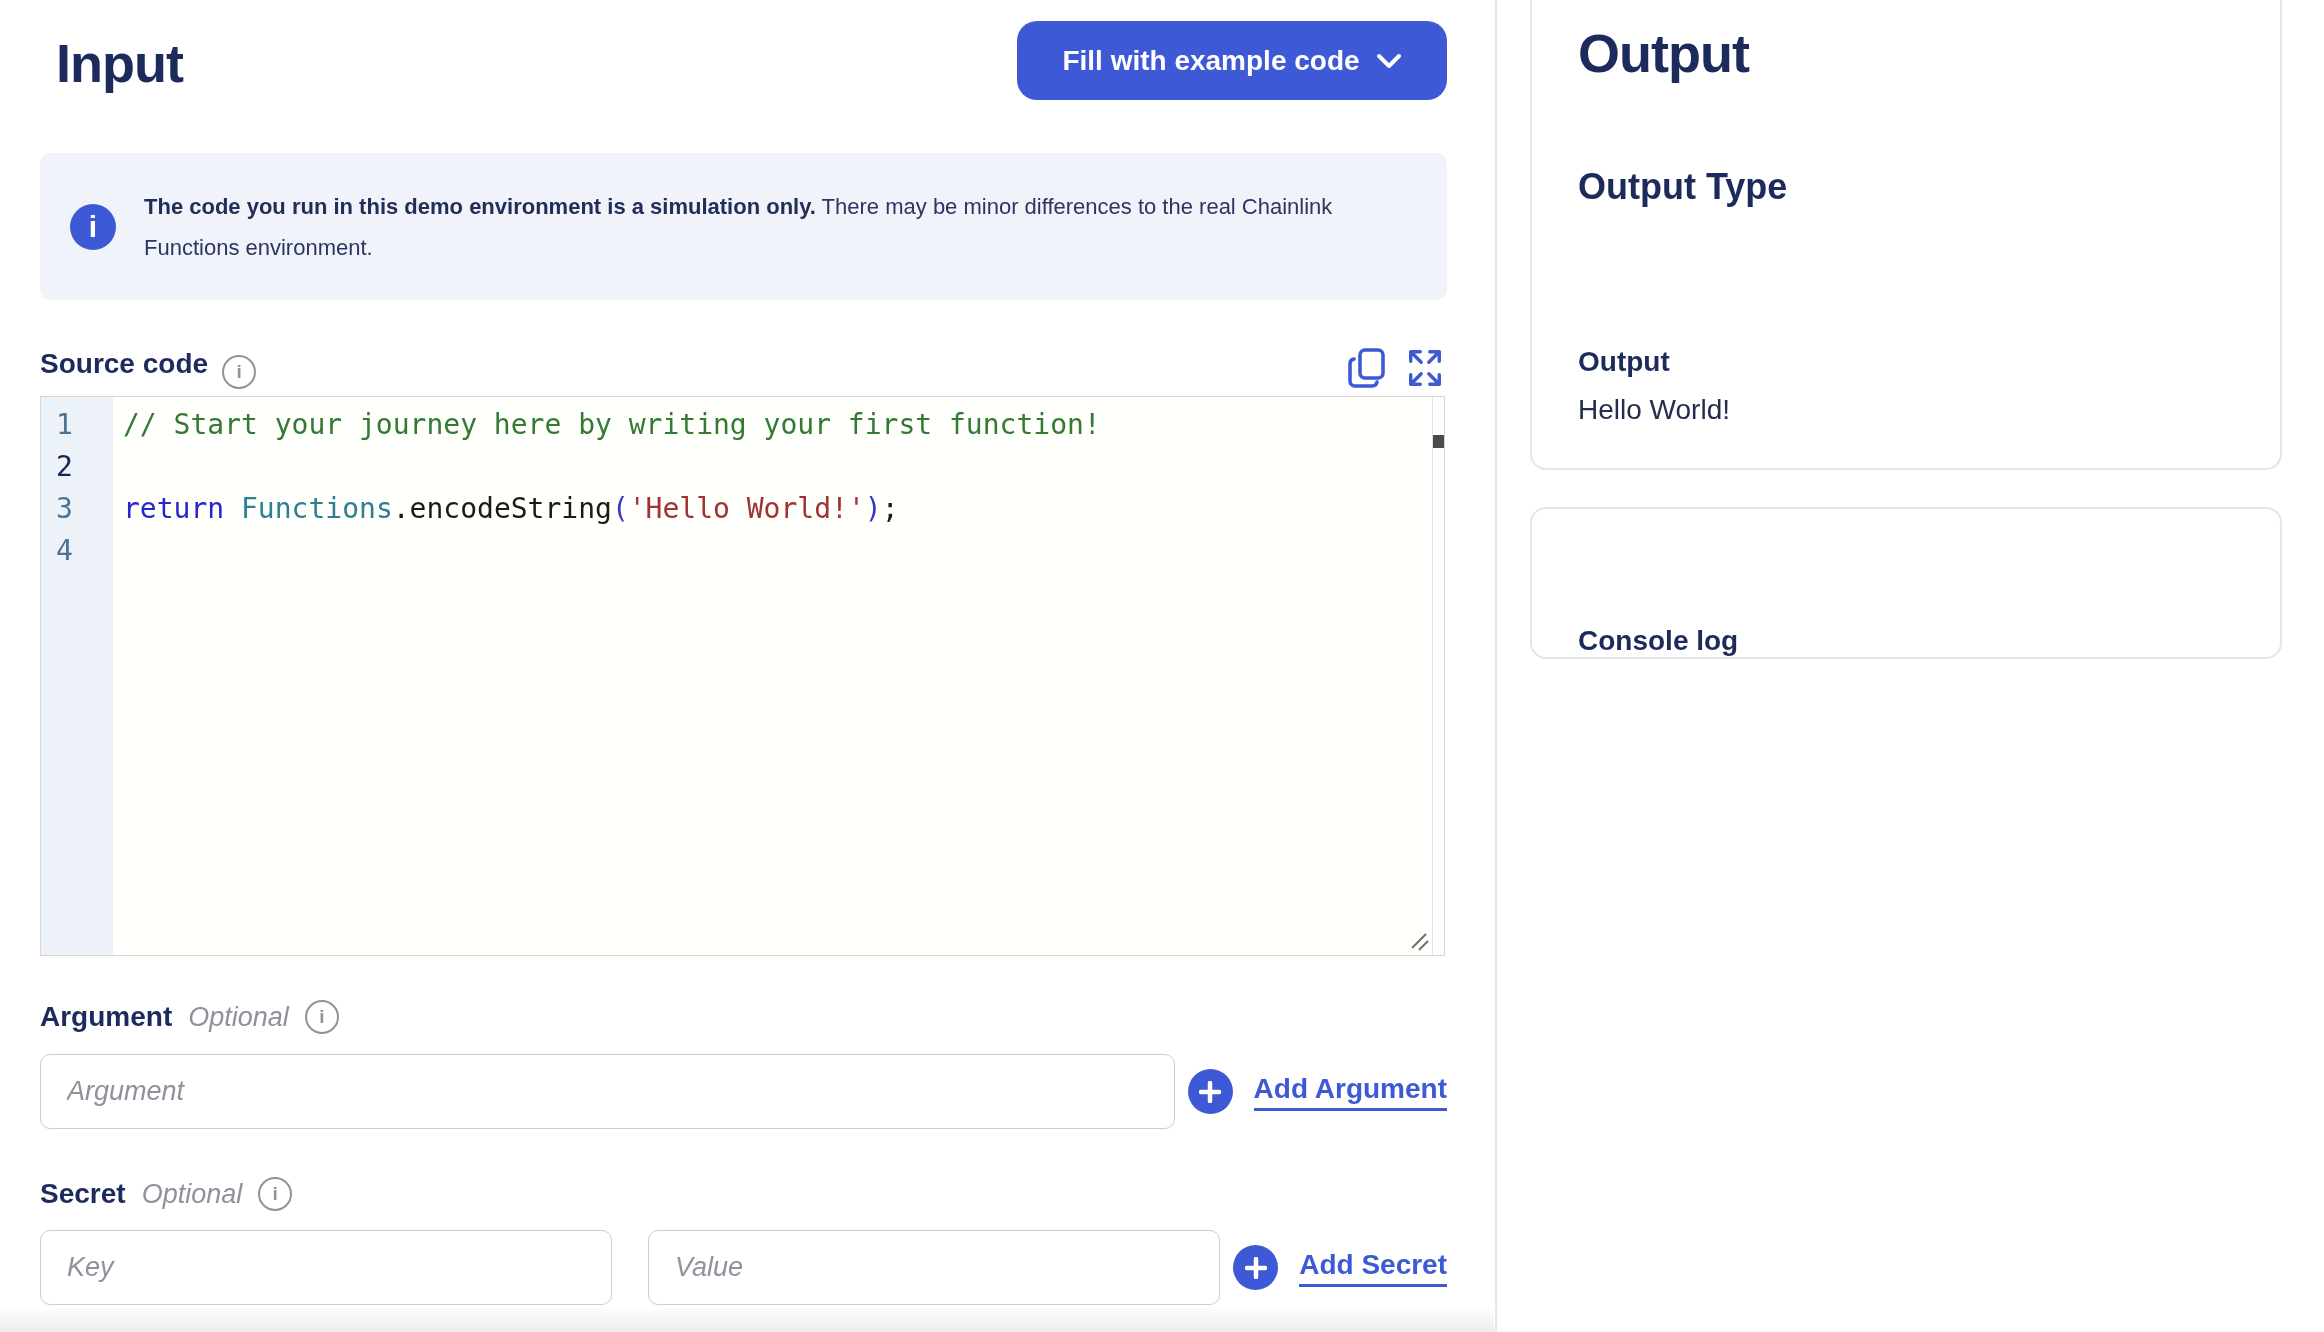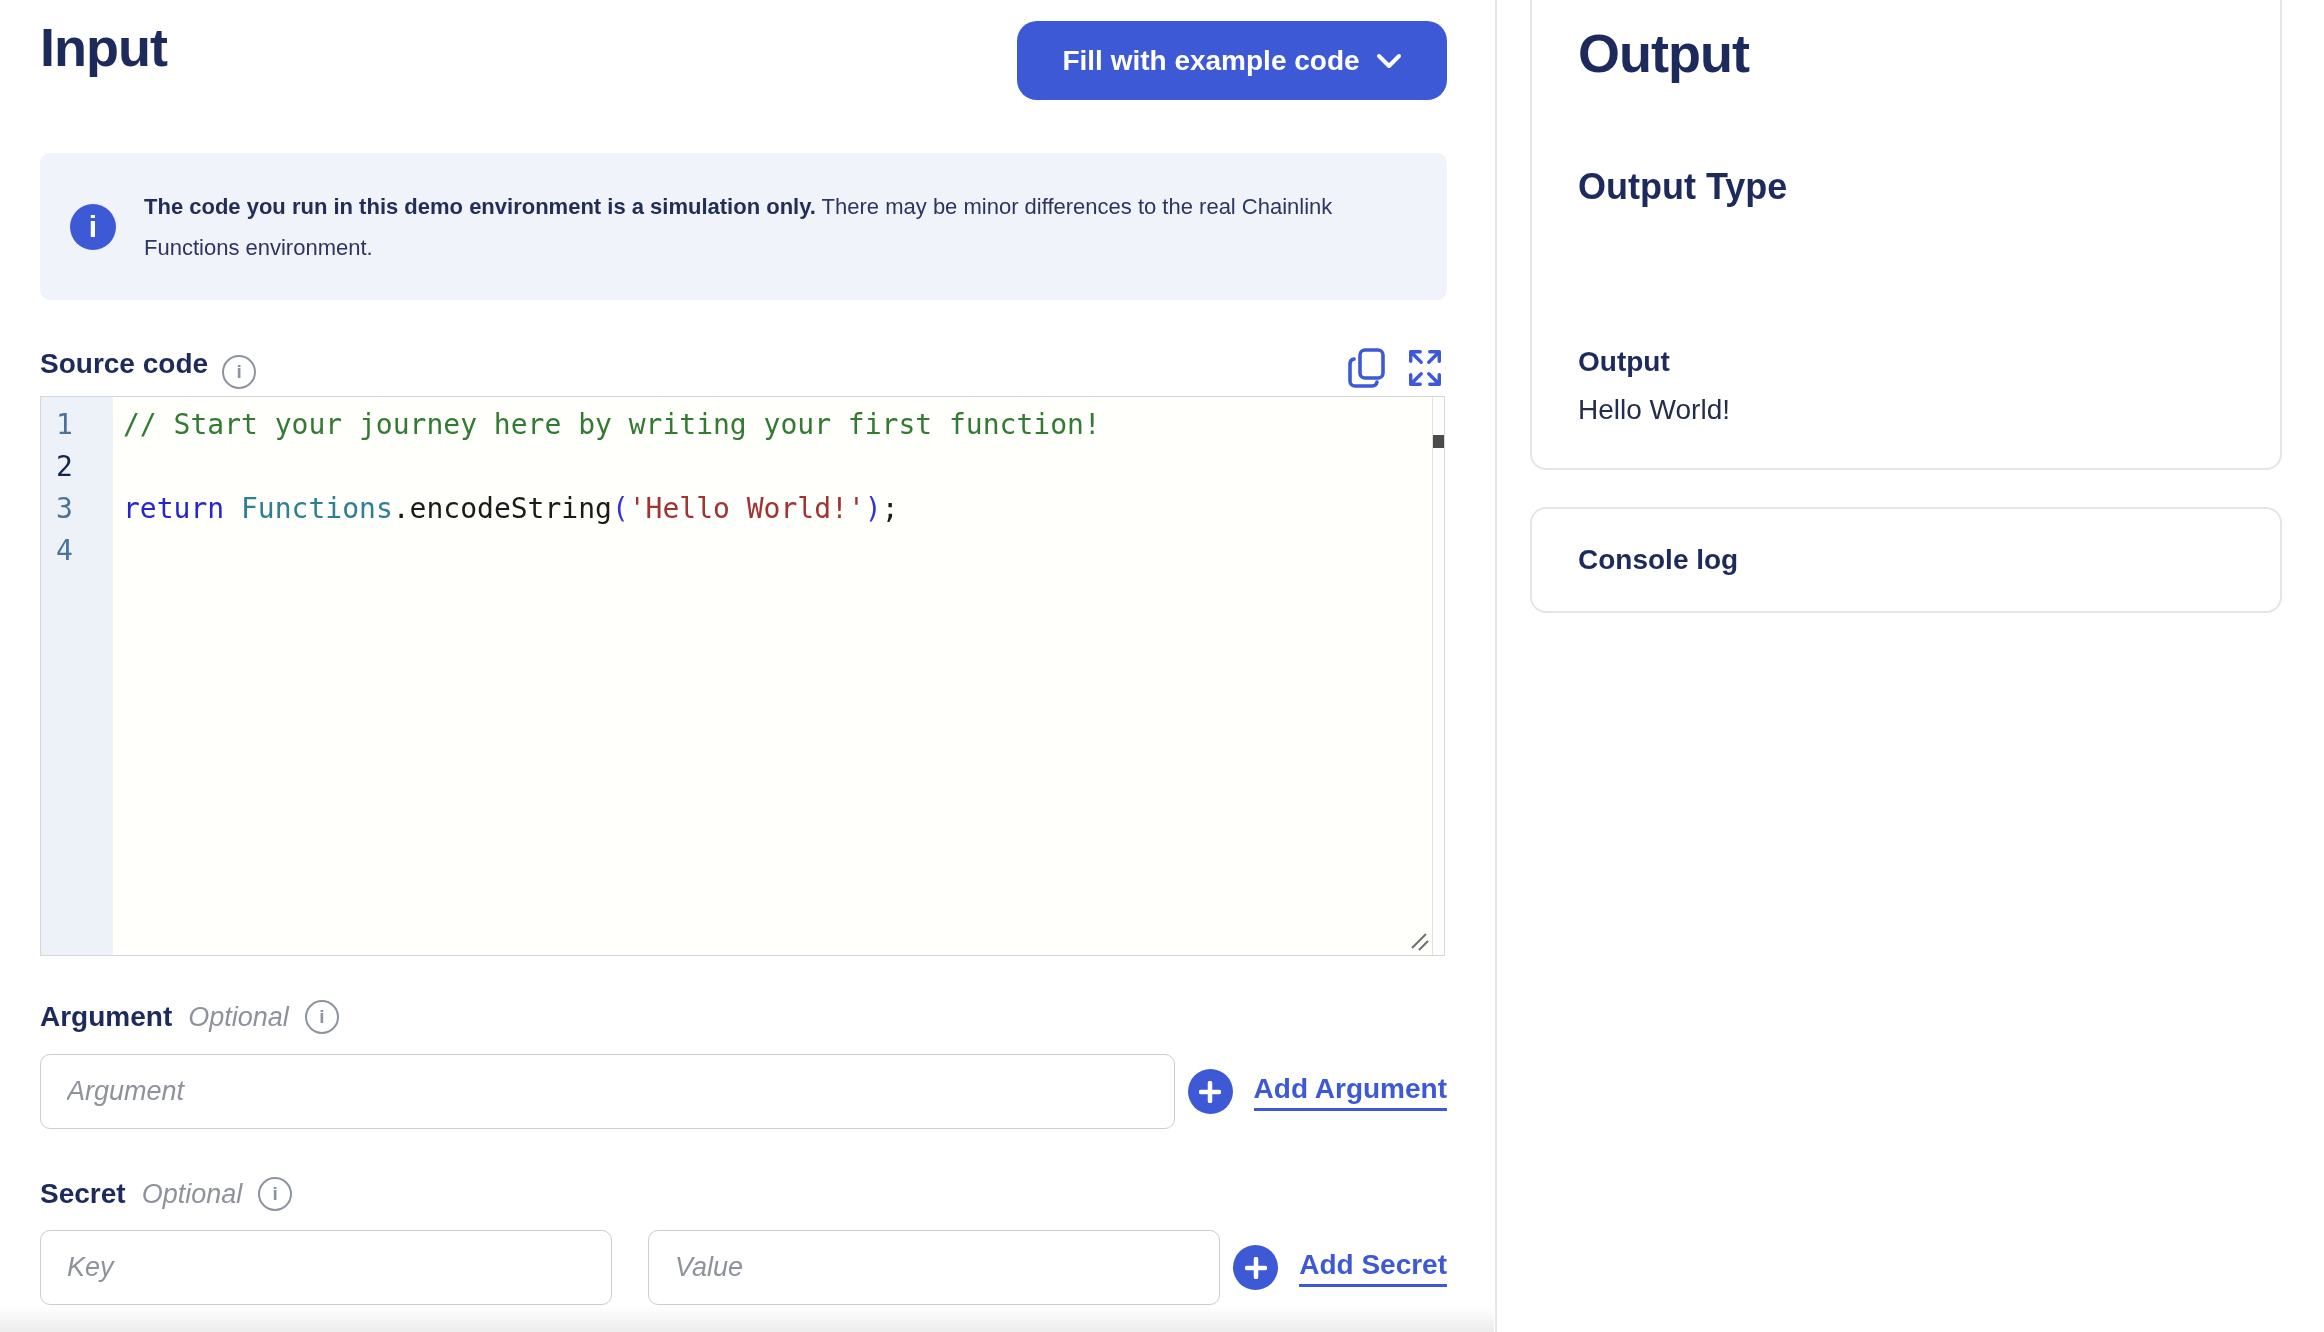--- a/index.html
+++ b/index.html
@@ -5,21 +5,21 @@
   html,body{margin:0;padding:0;}
   body{
     width:2324px;height:1332px;position:relative;overflow:hidden;
     background:#ffffff;
     font-family:"Liberation Sans",sans-serif;
     color:#1D2A5C;
   }
   
   .left-col{position:absolute;left:40px;top:0;width:1407px;height:1332px;}
   h1.page-title{
-    position:absolute;top:16px;left:0;margin:0;
+    position:absolute;top:16px;left:0;margin:16px;
     font-size:54px;font-weight:700;letter-spacing:-1px;color:#1D2A5C;
   }
   .fill-btn{
     position:absolute;top:21px;right:0;width:430px;height:79px;
     background:#3D59D6;border:none;border-radius:20px;cursor:pointer;
     display:flex;align-items:center;justify-content:center;gap:16px;
     color:#ffffff;font-size:28px;font-weight:700;font-family:"Liberation Sans",sans-serif;
   }
   .banner{
     position:absolute;top:153px;left:0;width:1407px;height:147px;
@@ -111,23 +111,23 @@
   .select-wrap select{
     width:100%;height:100%;appearance:none;-webkit-appearance:none;
     border:2px solid #CBD0D8;border-radius:10px;background:#ffffff;
     padding:0 60px 0 24px;font-size:28px;color:#1C2744;
     font-family:"Liberation Sans",sans-serif;cursor:pointer;outline:none;
   }
   .select-chevron{position:absolute;right:24px;top:27px;pointer-events:none;}
   .out-label{position:absolute;top:366px;left:46px;font-size:28px;font-weight:700;color:#1D2A5C;}
   .out-value{position:absolute;top:414px;left:46px;font-size:28px;color:#242D4C;}
   .console-card{
-    position:absolute;left:1530px;top:507px;width:752px;height:106px;
+    position:absolute;left:1530px;top:507px;width:752px;height:152px;
     border:2px solid #E4E5E9;border-radius:16px;box-sizing:border-box;background:#fff;
-    display:flex;align-items:center;padding-left:46px;
+    display:flex;align-items:flex-end;padding-left:46px;
   }
   .console-title{font-size:28px;font-weight:700;color:#1D2A5C;}
 
   .bottom-fade{
     position:absolute;left:0;bottom:0;width:1494px;height:26px;
     background:linear-gradient(to bottom,rgba(255,255,255,0),#ECECEC);pointer-events:none;
   }
 </style>
 </head>
 <body>

